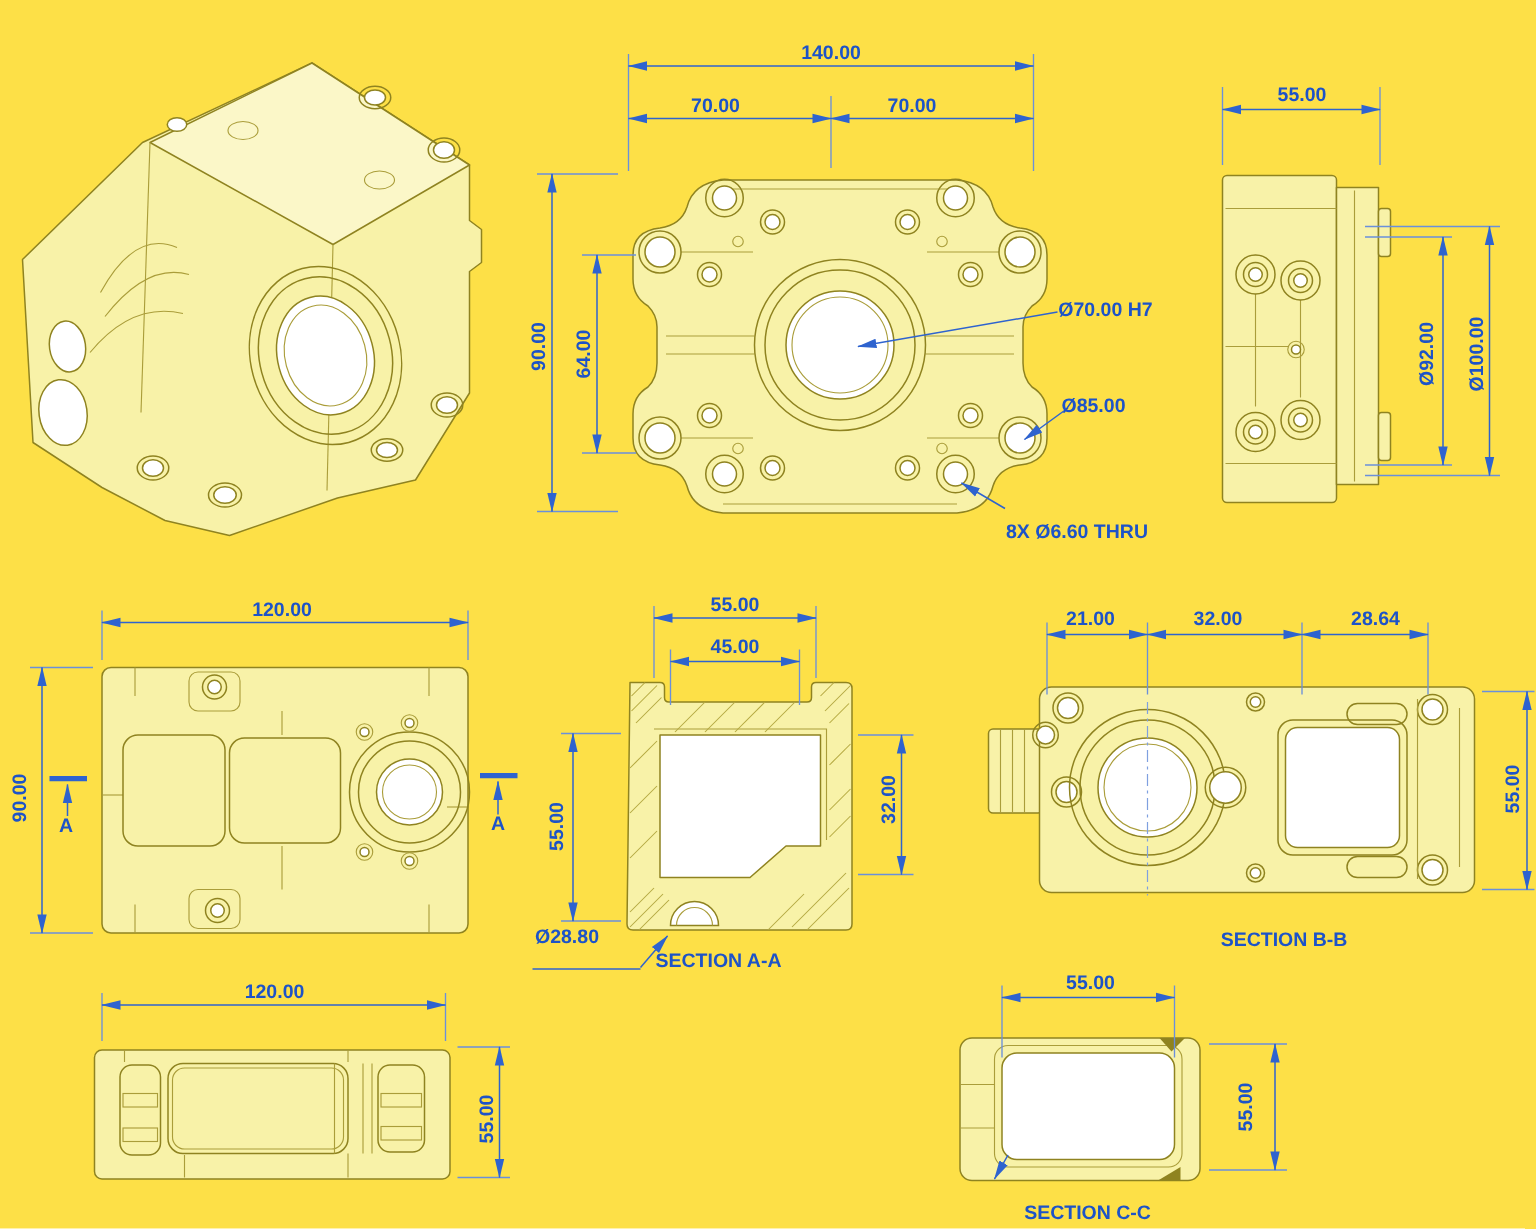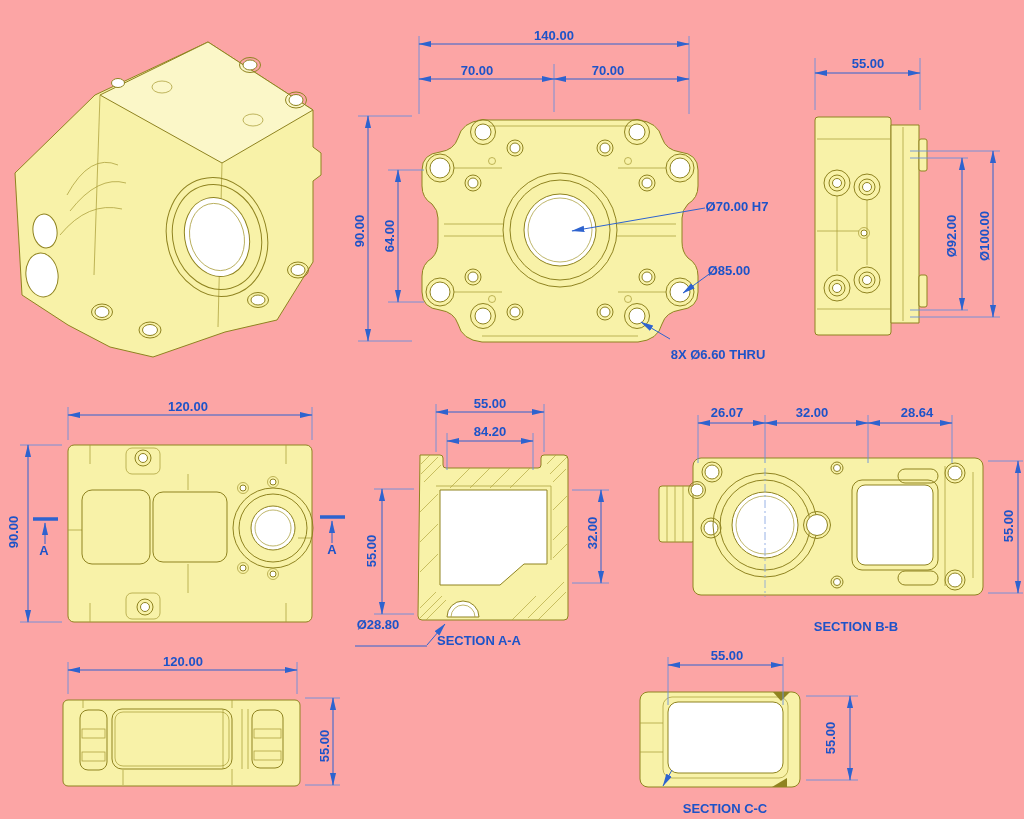--- a/index.html
+++ b/index.html
@@ -1,16 +1,16 @@
 <!DOCTYPE html>
 <html><head>
 <meta charset="utf-8">
 <style>
   html,body{margin:0;padding:0;background:#ffffff;}
-  .canvas{position:relative;width:1024px;height:819px;background:#fca5a5;overflow:hidden;
+  .canvas{position:relative;width:1024px;height:819px;background:#fde047;overflow:hidden;
           font-family:"Liberation Sans",sans-serif;}
   svg{position:absolute;overflow:visible;}
   
   .base{fill:#f8f2a8;stroke:#8f8320;stroke-width:1;stroke-linejoin:round;}
   .top{fill:#fbf7c8;stroke:#8f8320;stroke-width:1;stroke-linejoin:round;}
   .d{fill:none;stroke:#8f8320;stroke-width:1;}
   .dl{fill:none;stroke:#aa9d3a;stroke-width:.75;}
   .hole{fill:#ffffff;stroke:#8f8320;stroke-width:1;}
   .hatch{stroke:#b3a73f;stroke-width:.7;fill:none;}
   .wedge{fill:#8f8320;stroke:none;}
@@ -407,27 +407,27 @@
   <div class="lbl" style="left:868px;top:63px">55.00</div>
   <div class="lbl v" style="left:951px;top:236px">Ø92.00</div>
   <div class="lbl v" style="left:984px;top:236px">Ø100.00</div>
 
   <div class="lbl" style="left:188px;top:406px">120.00</div>
   <div class="lbl v" style="left:13px;top:532px">90.00</div>
   <div class="lbl" style="left:44px;top:550px">A</div>
   <div class="lbl" style="left:332px;top:549px">A</div>
 
   <div class="lbl" style="left:490px;top:403px">55.00</div>
-  <div class="lbl" style="left:490px;top:431px">84.20</div>
+  <div class="lbl" style="left:490px;top:431px">45.00</div>
   <div class="lbl v" style="left:371px;top:551px">55.00</div>
   <div class="lbl v" style="left:592px;top:533px">32.00</div>
   <div class="lbl" style="left:378px;top:624px">Ø28.80</div>
   <div class="lbl" style="left:479px;top:640px">SECTION A-A</div>
 
-  <div class="lbl" style="left:727px;top:412px">26.07</div>
+  <div class="lbl" style="left:727px;top:412px">21.00</div>
   <div class="lbl" style="left:812px;top:412px">32.00</div>
   <div class="lbl" style="left:917px;top:412px">28.64</div>
   <div class="lbl v" style="left:1008px;top:526px">55.00</div>
   <div class="lbl" style="left:856px;top:626px">SECTION B-B</div>
 
   <div class="lbl" style="left:183px;top:661px">120.00</div>
   <div class="lbl v" style="left:324px;top:746px">55.00</div>
 
   <div class="lbl" style="left:727px;top:655px">55.00</div>
   <div class="lbl v" style="left:830px;top:738px">55.00</div>

